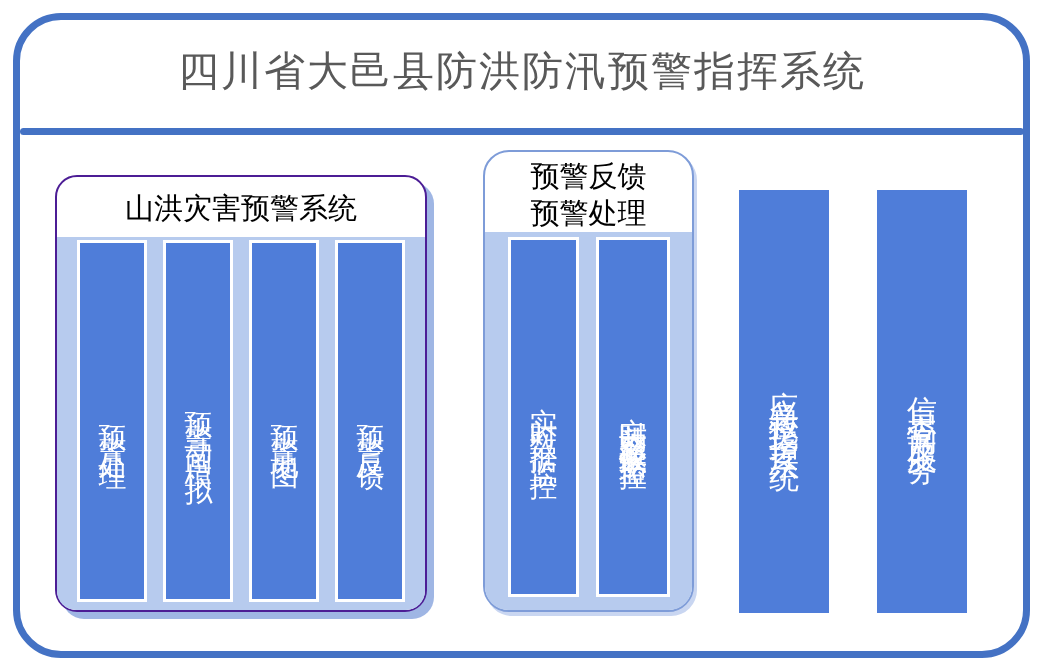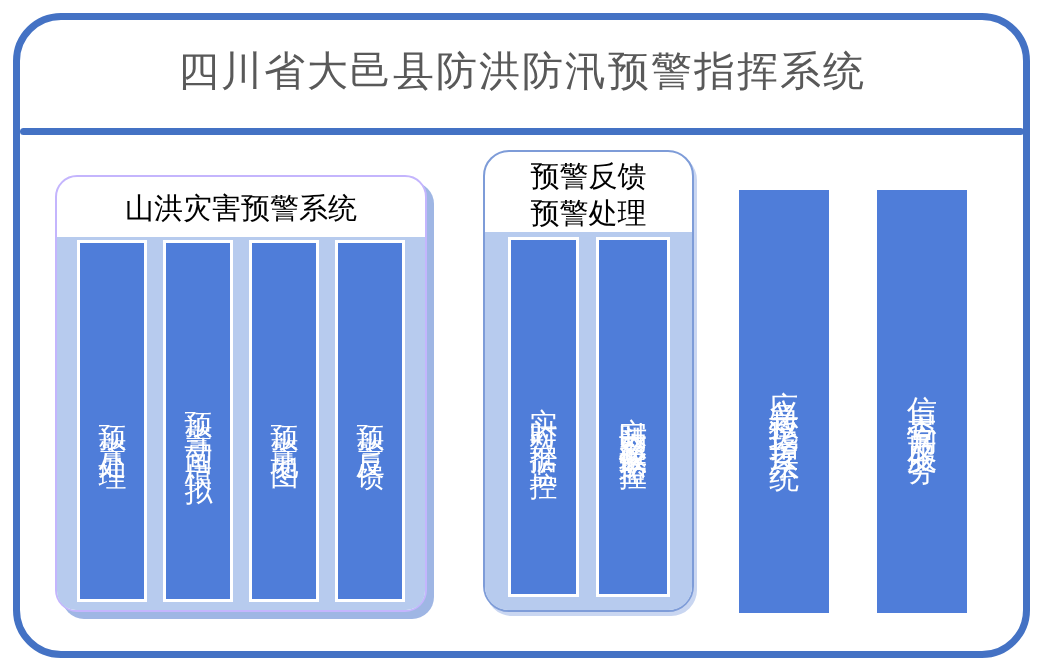--- a/index.html
+++ b/index.html
@@ -18,21 +18,21 @@
   }
   .divider{
     position:absolute;left:20px;top:128px;width:1004px;height:7px;
     background:#4472C4;border-radius:4px;
   }
   .group{
     position:absolute;box-sizing:border-box;background:#ffffff;
   }
   .group1{
     left:55px;top:175px;width:372px;height:437px;
-    border:2px solid #c4b5fd;border-radius:22px;
+    border:2px solid #4c1d95;border-radius:22px;
     box-shadow:7px 7px 0 0 #9FB6E4;
   }
   .group2{
     left:483px;top:150px;width:211px;height:462px;
     border:2px solid #7E9CD8;border-radius:26px;
     box-shadow:3px 4px 0 0 #C9D6F1;
   }
   .group-fill{
     position:absolute;left:0;right:0;bottom:0;background:#B7CBEE;
   }

